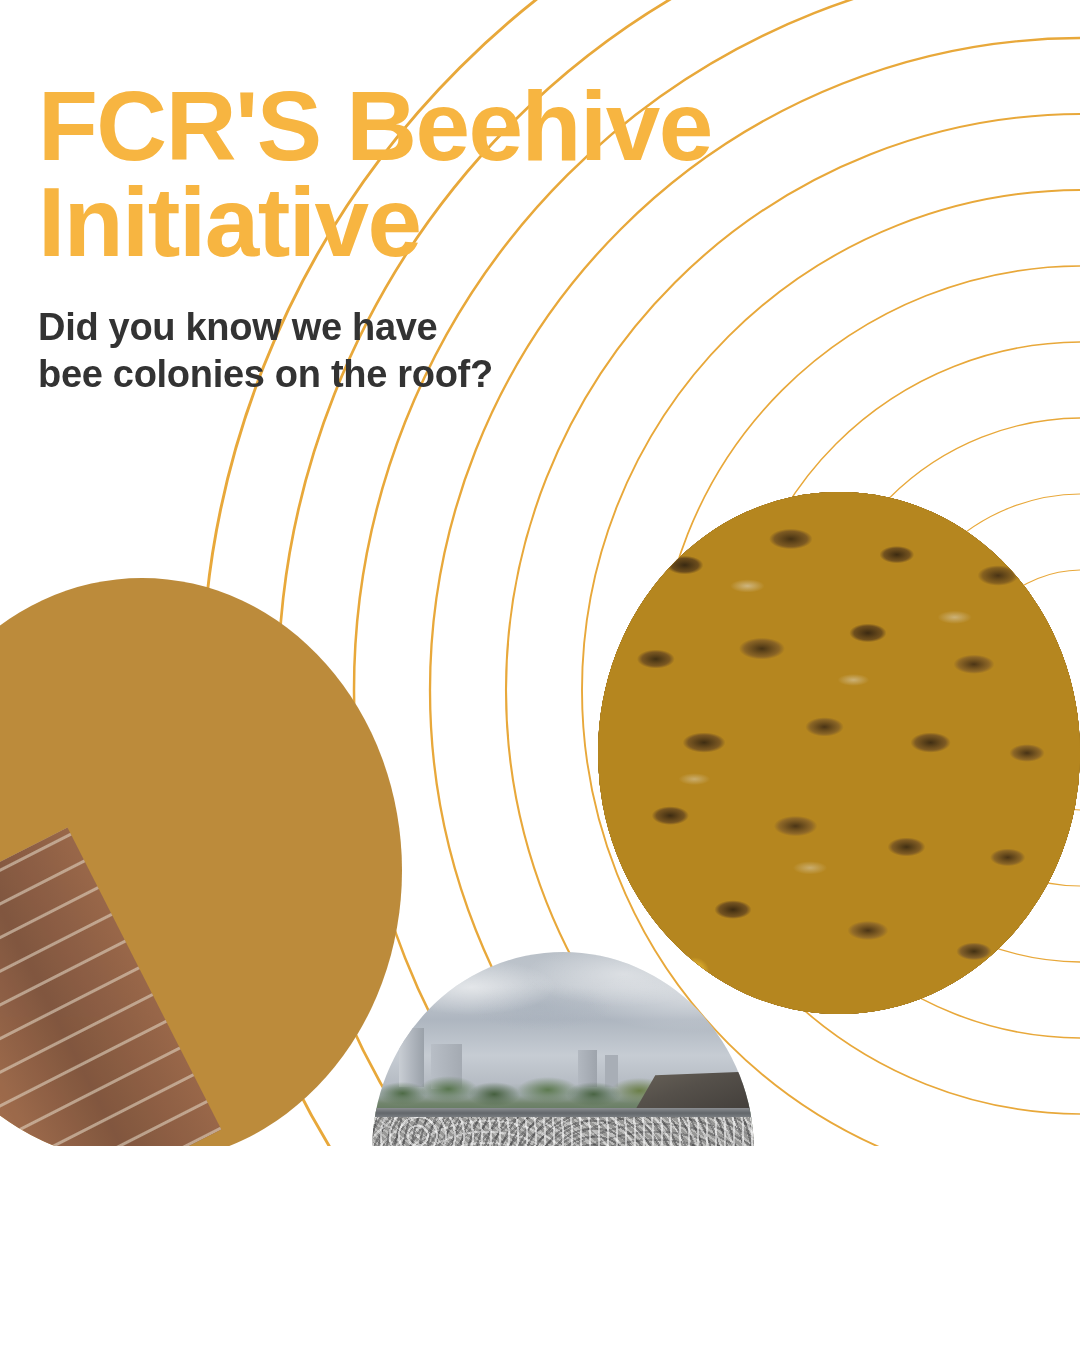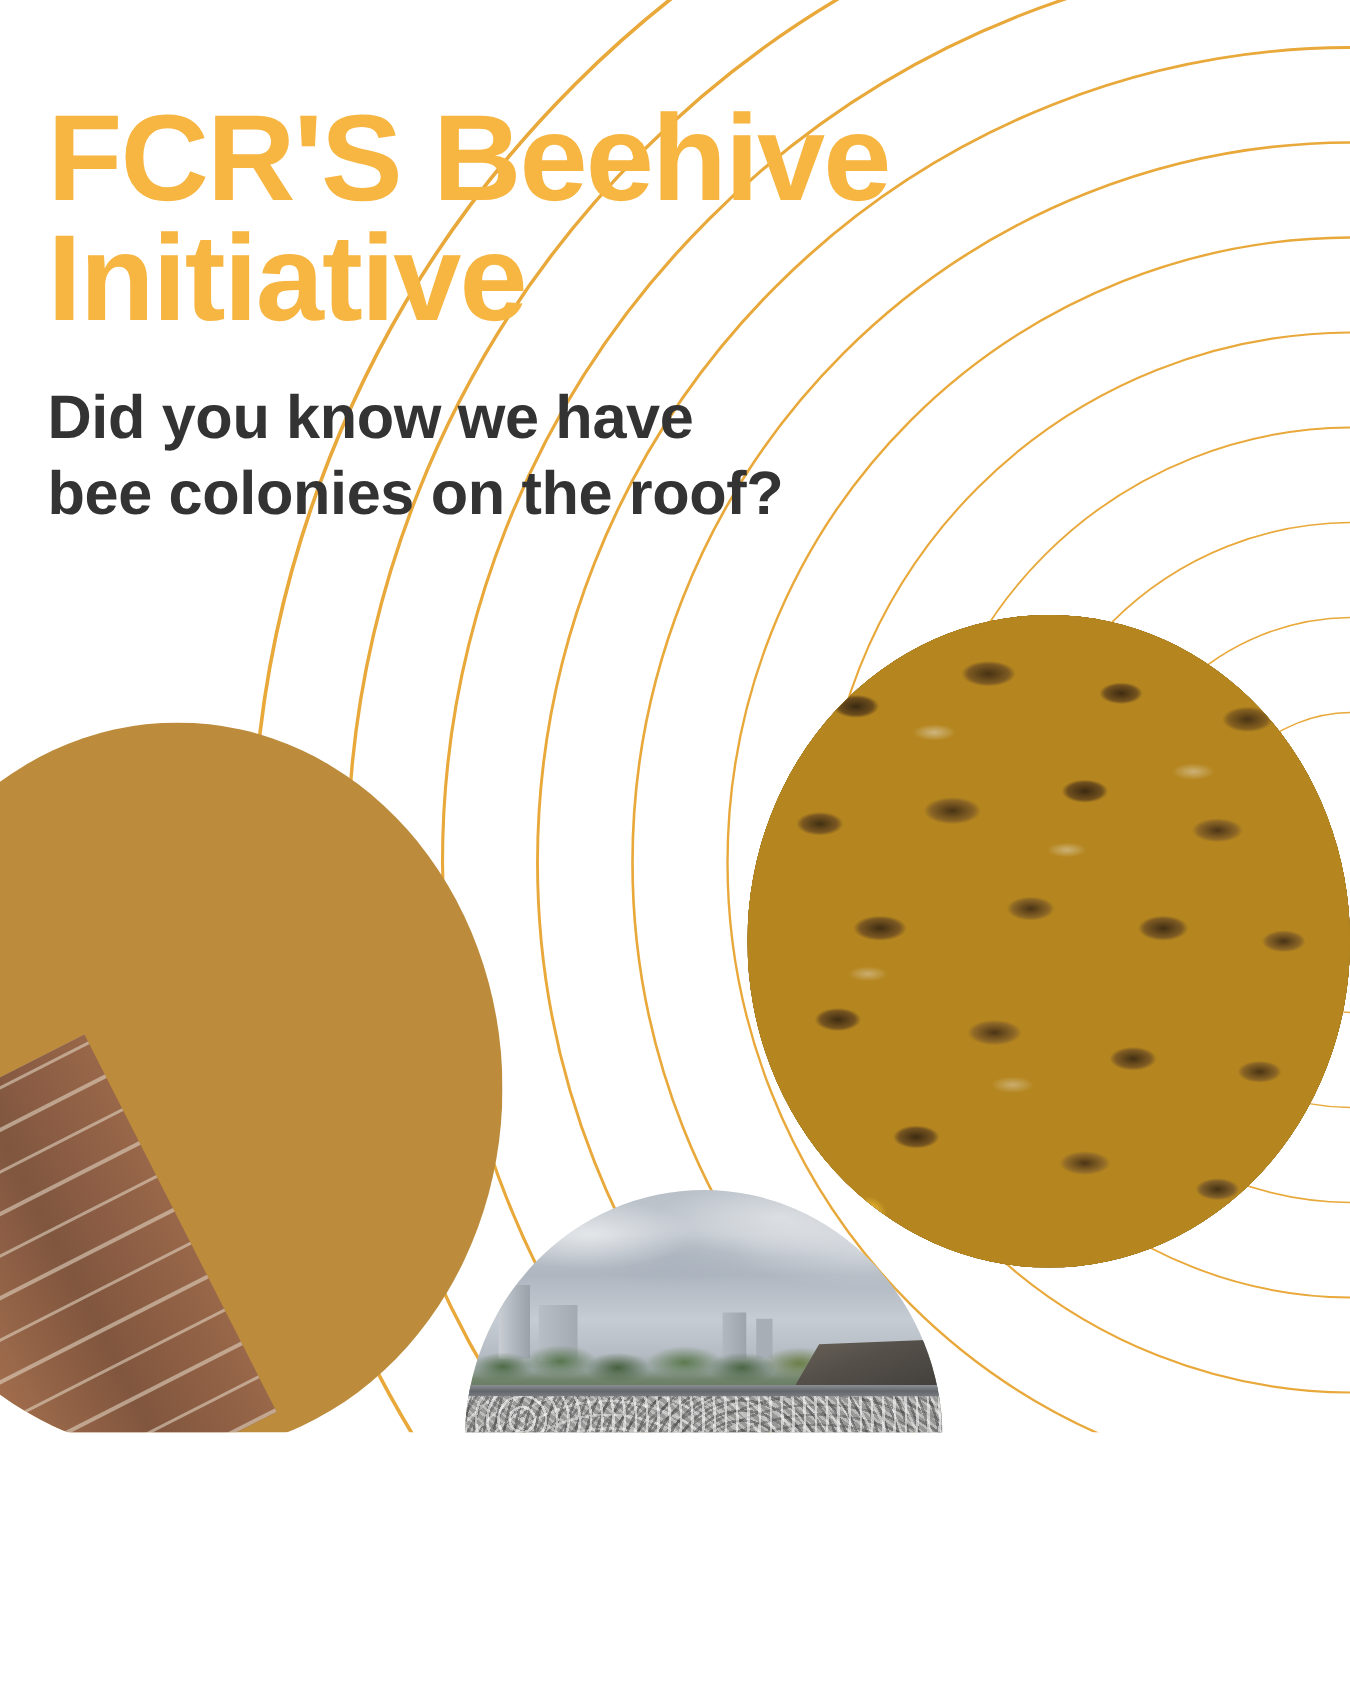--- a/index.html
+++ b/index.html
@@ -39,21 +39,21 @@
     color: #f7b541;
     font-size: 98px;
     line-height: 0.98;
     font-weight: 700;
     letter-spacing: -1.5px;
     margin: 0;
     white-space: pre-line;
   }
   #subtitle {
     color: #333333;
-    font-size: 49px;
+    font-size: 38px;
     line-height: 1.24;
     font-weight: 700;
     letter-spacing: -0.3px;
     margin: 34px 0 0 0;
     white-space: pre-line;
   }
 
   
   .photo-circle {
     position: absolute;

